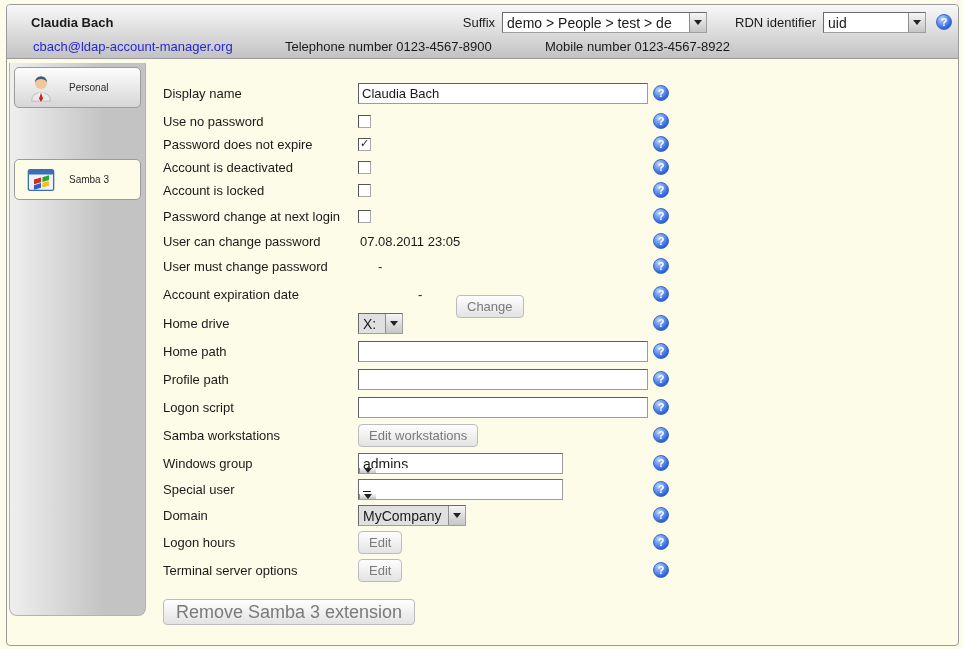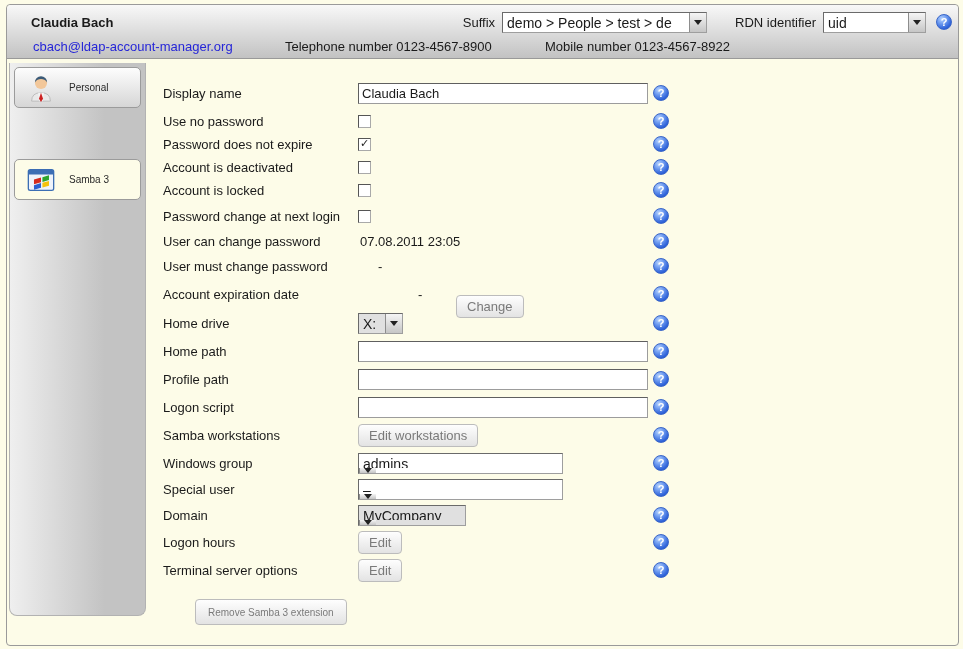--- a/index.html
+++ b/index.html
@@ -23,21 +23,21 @@
   
   .sel{display:inline-flex;align-items:stretch;height:21px;box-sizing:border-box;
     border:1px solid;border-color:#6a6a6a #9e9e9e #9e9e9e #6a6a6a;background:#fff;cursor:default;}
   .sel.gray{background:#e0e0e0;}
   .sel-text{flex:1;padding:2px 4px 0 4px;white-space:nowrap;overflow:hidden;font-size:14px;}
   .sel-btn{width:16px;background:linear-gradient(#f5f5f5,#c6c6c6);
     border-left:1px solid #8d8d8d;display:flex;align-items:center;justify-content:center;}
   .arr{width:0;height:0;border-left:4px solid transparent;border-right:4px solid transparent;
     border-top:5px solid #222;}
   .w-suffix{width:205px;} .w-rdn{width:103px;} .w-drive{width:45px;}
-  .w-group{width:205px;flex-direction:column;} .w-domain{width:108px;flex-direction:column;}
+  .w-group{width:205px;flex-direction:column;} .w-domain{width:108px;}
   
   .help{width:16px;height:16px;border-radius:50%;box-sizing:border-box;
     background:radial-gradient(circle at 35% 28%, #b9d5ff 0%, #6f9cf0 35%, #2e62d9 72%, #1b4fc0 100%);
     border:1px solid #3a66c8;color:#fff;font-weight:bold;font-size:11px;line-height:14px;
     display:inline-flex;align-items:center;justify-content:center;cursor:pointer;}
   .help-hdr{margin-left:10px;}
   
   .sidebar{position:absolute;left:2px;top:58px;width:137px;height:553px;box-sizing:border-box;
     background:linear-gradient(to right,#efefef,#c3c3c3 70%);
     border:1px solid #b2b2b2;border-top:none;border-radius:0 0 8px 8px;}
@@ -58,21 +58,21 @@
     font-family:"Liberation Sans",sans-serif;font-size:13px;color:#1a1a1a;}
   .cb{width:13px;height:13px;box-sizing:border-box;background:#fff;border:1px solid;
     border-color:#555 #a9a9a9 #a9a9a9 #555;display:inline-flex;align-items:center;
     justify-content:center;cursor:pointer;}
   .cb i{font-style:normal;font-size:11px;line-height:11px;color:#222;transform:translateY(-1px);}
   .static-val{padding-left:2px;}
   .dash{display:inline-block;width:30px;text-indent:20px;}
   .btn{height:23px;padding:0 10px;border:1px solid #bcbcbc;border-radius:4px;
     background:linear-gradient(#fefefe,#e3e3e3);color:#7a7a7a;font-size:13px;
     font-family:"Liberation Sans",sans-serif;cursor:pointer;}
-  .btn-remove{position:absolute;left:0;top:594px;height:26px;font-size:10px;padding:0 12px;margin-left:32px;}
+  .btn-remove{position:absolute;left:0;top:594px;height:26px;font-size:18px;padding:0 12px;}
 </style>
 </head>
 <body>
 
 <div class="container">
 
   <div class="header">
     <div class="header-row1">
       <span class="name">Claudia Bach</span>
       <span class="hr1-right">

